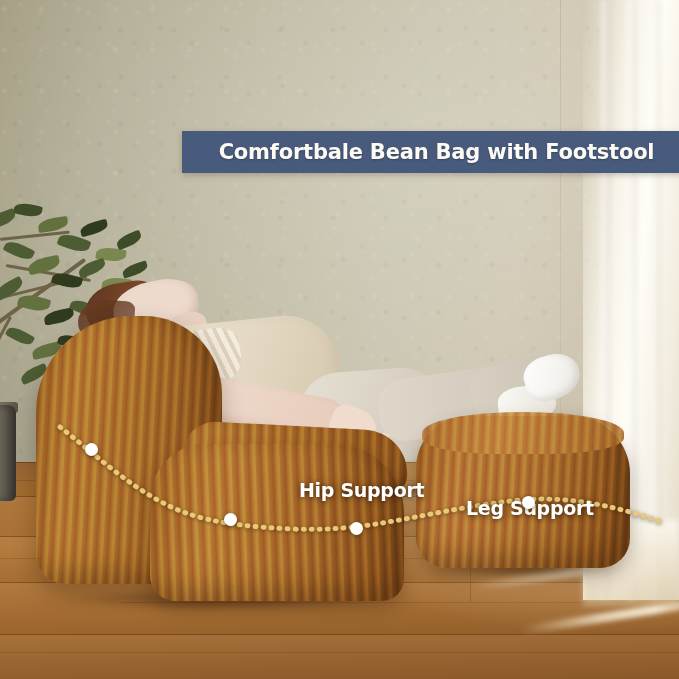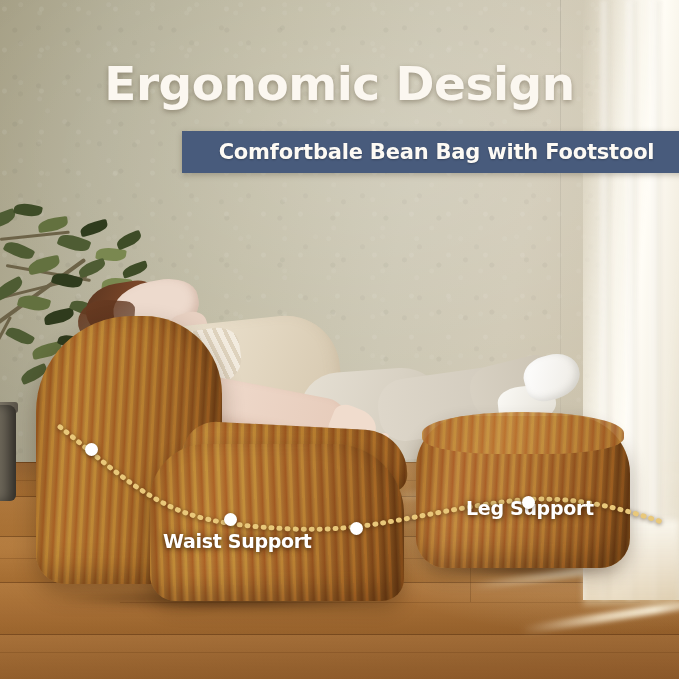--- a/index.html
+++ b/index.html
@@ -428,31 +428,30 @@
   <div class="stool">
     <div class="stool-shadow"></div>
     <div class="stool-body">
       <div class="ribs"></div>
     </div>
     <div class="stool-top">
       <div class="ribs"></div>
     </div>
   </div>
 
-  <div class="headline" style="color: rgb(251, 247, 240);">Ergonomic Design</div>
   <div class="subbar" style="background: rgb(72, 91, 124);">
     <div class="subbar-text">Comfortbale Bean Bag with Footstool</div>
   </div>
 
   <div class="anno">
     <svg width="679" height="679" viewBox="0 0 679 679">
       <path id="support-curve" fill="none" stroke="#e9c87a" stroke-width="5" stroke-linecap="round" stroke-dasharray="1 7" style="filter:drop-shadow(0 1px 2px rgba(50,28,6,.55))" d="M 60 427 C 96 455, 140 497, 186 513 C 214 523, 250 527, 292 529 C 320 530, 342 529, 376 524 C 420 517, 470 505, 520 500 C 568 496, 612 505, 662 522"></path>
     </svg>
 
-    <div class="anno-label" style="left: 163px; top: 530px;">Waist Support</div>
+    <div class="anno-label" style="left: 299px; top: 479px;">Hip Support</div>
     <div class="anno-label" style="left: 466px; top: 497px;">Leg Support</div>
 
     <div class="dot" style="left: 84.5px; top: 442.5px; background: rgb(255, 255, 255);"></div>
     <div class="dot" style="left: 223.5px; top: 512.5px; background: rgb(255, 255, 255);"></div>
     <div class="dot" style="left: 349.5px; top: 521.5px; background: rgb(255, 255, 255);"></div>
     <div class="dot" style="left: 521.5px; top: 495.5px; background: rgb(255, 255, 255);"></div>
   </div>
 
 </div>
 

